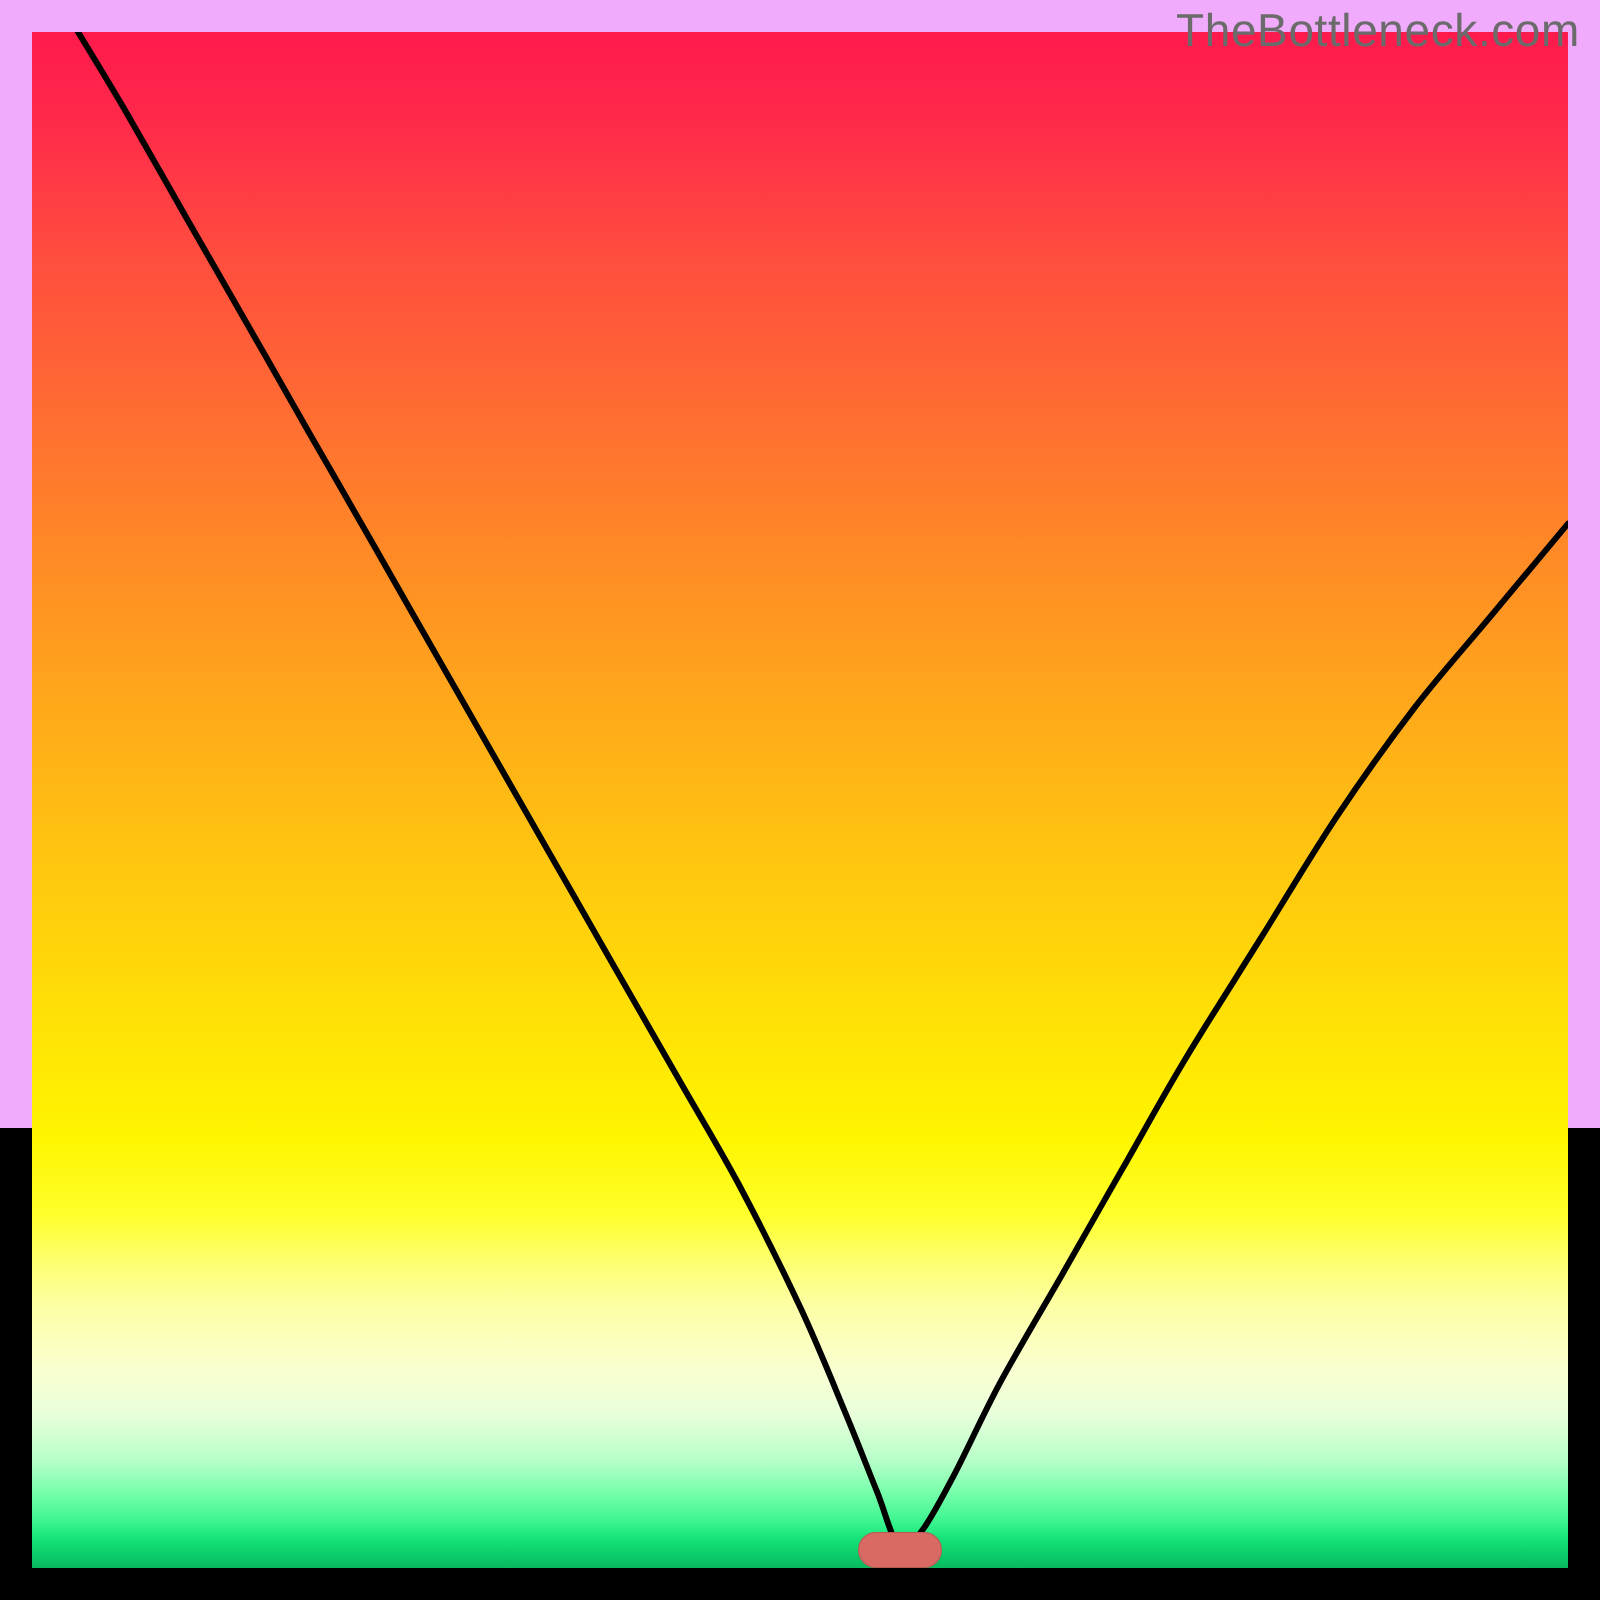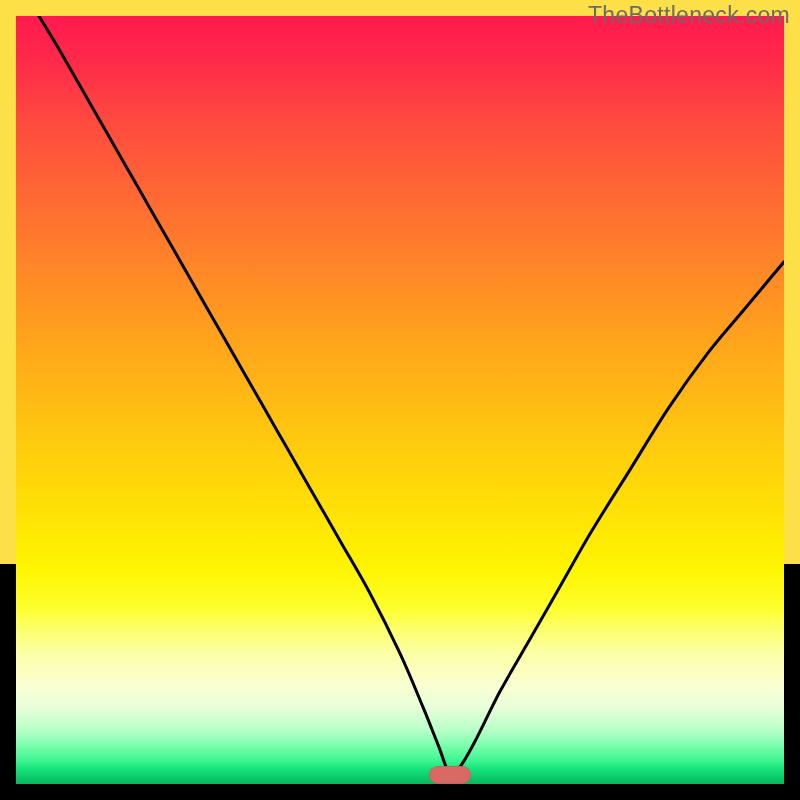--- a/index.html
+++ b/index.html
@@ -8,21 +8,21 @@
     width: 800px;
     height: 800px;
     overflow: hidden;
     background: #000;
     font-family: Arial, Helvetica, sans-serif;
   }
   .frame {
     position: relative;
     width: 800px;
     height: 564px;
-    background: #fde047;
+    background: #f0abfc;
   }
   .plot-area {
     position: absolute;
     left: 16px;
     top: 16px;
     width: 768px;
     height: 768px;
     overflow: hidden;
   }
   .gradient {

